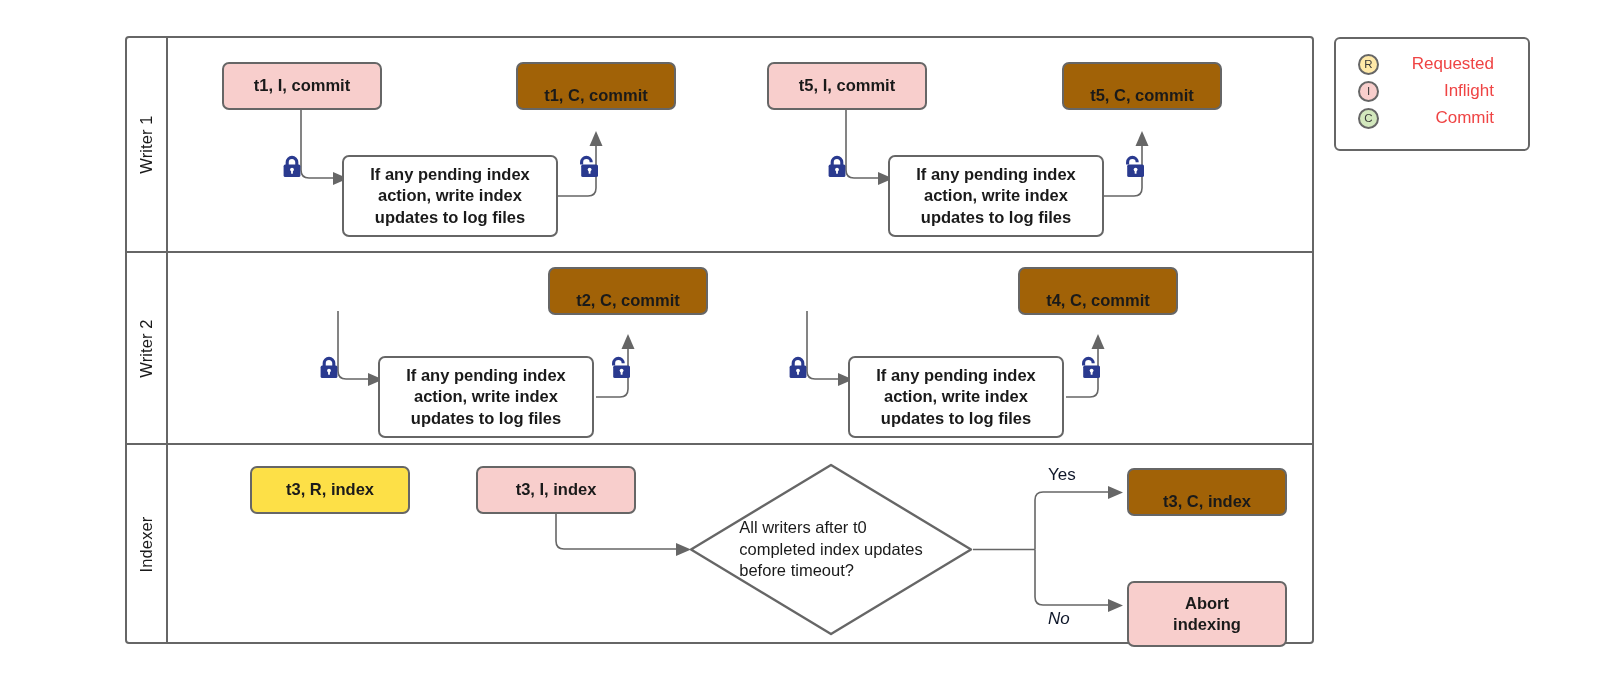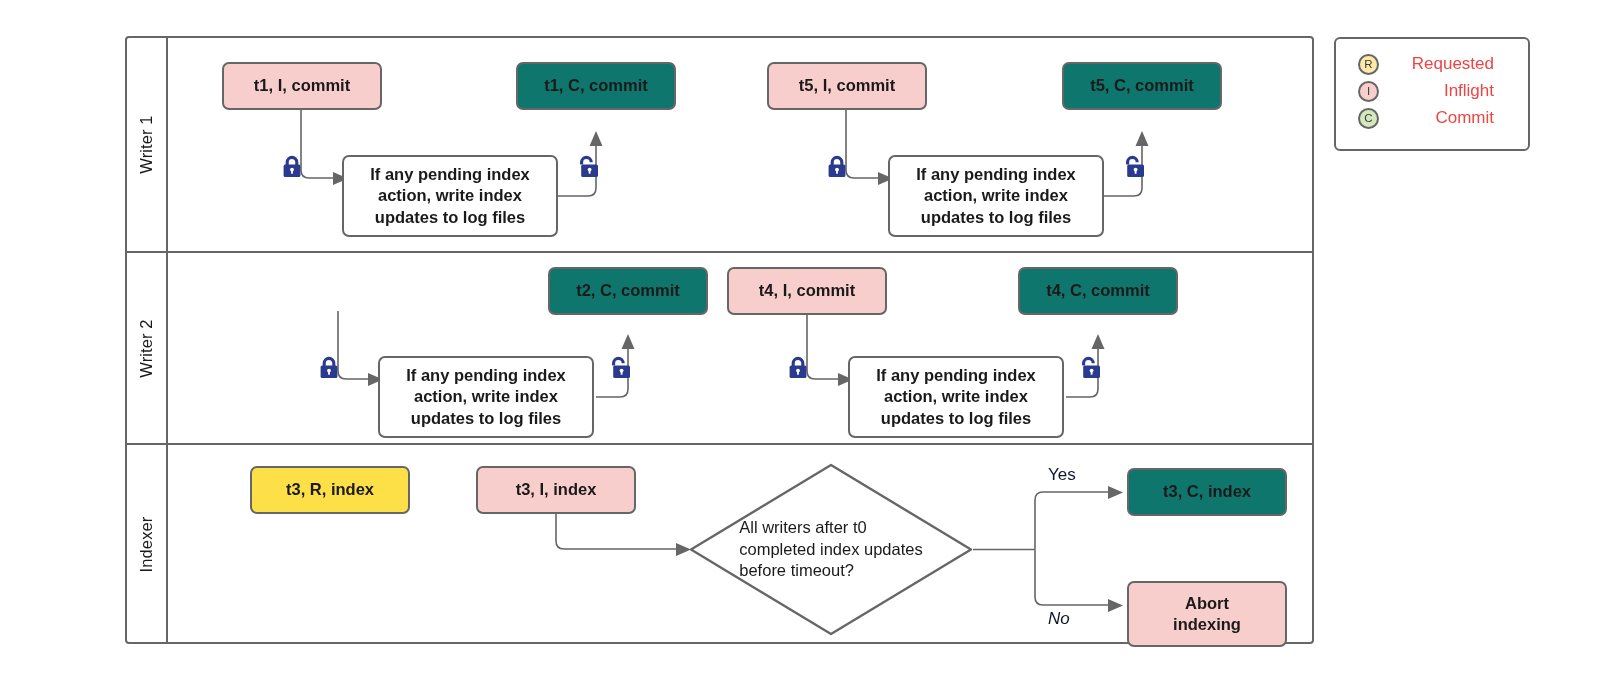--- a/index.html
+++ b/index.html
@@ -55,21 +55,21 @@
     border-radius:7px;
     display:flex;align-items:center;justify-content:center;
     text-align:center;
     font-size:16.5px;
     line-height:1.28;
     color:#1a1a1a;
     padding:2px 22px;
     font-weight:bold;
   }
   .node.pink{background:#f8cecc;}
-  .node.green{background:#0f766e;}
+  .node.green{background:#a16207;align-items:flex-end;}
   .node.yellow{background:#fde047;margin-left:30px;}
   .node.plain{background:#ffffff;}
   .node .inner{white-space:pre-line;}
 
   
   .diamond-wrap{position:absolute;}
   .diamond-wrap svg{position:absolute;left:0;top:0;overflow:visible;}
   .diamond-label{
     position:absolute;left:0;top:0;width:100%;height:100%;
     display:flex;align-items:center;justify-content:center;
@@ -242,23 +242,20 @@
 
           <path d="M 898,144 L 922,144 Q 930,144 930,136 L 930,96"></path>
           <polygon points="923.5,96 930,81 936.5,96"></polygon>
         </svg>
 
 
         <div class="node green" style="left:380px;top:14px;width:160px;height:48px;">
           <span class="inner">t2, C, commit</span>
         </div>
 
-        <div class="node pink" style="left:559px;top:14px;width:160px;height:48px;">
-          <span class="inner">t4, I, commit</span>
-        </div>
 
         <div class="node green" style="left:850px;top:14px;width:160px;height:48px;">
           <span class="inner">t4, C, commit</span>
         </div>
 
         <div class="node plain" style="left:210px;top:103px;width:216px;height:82px;">
           <span class="inner">If any pending index
 action, write index
 updates to log files</span>
         </div>

